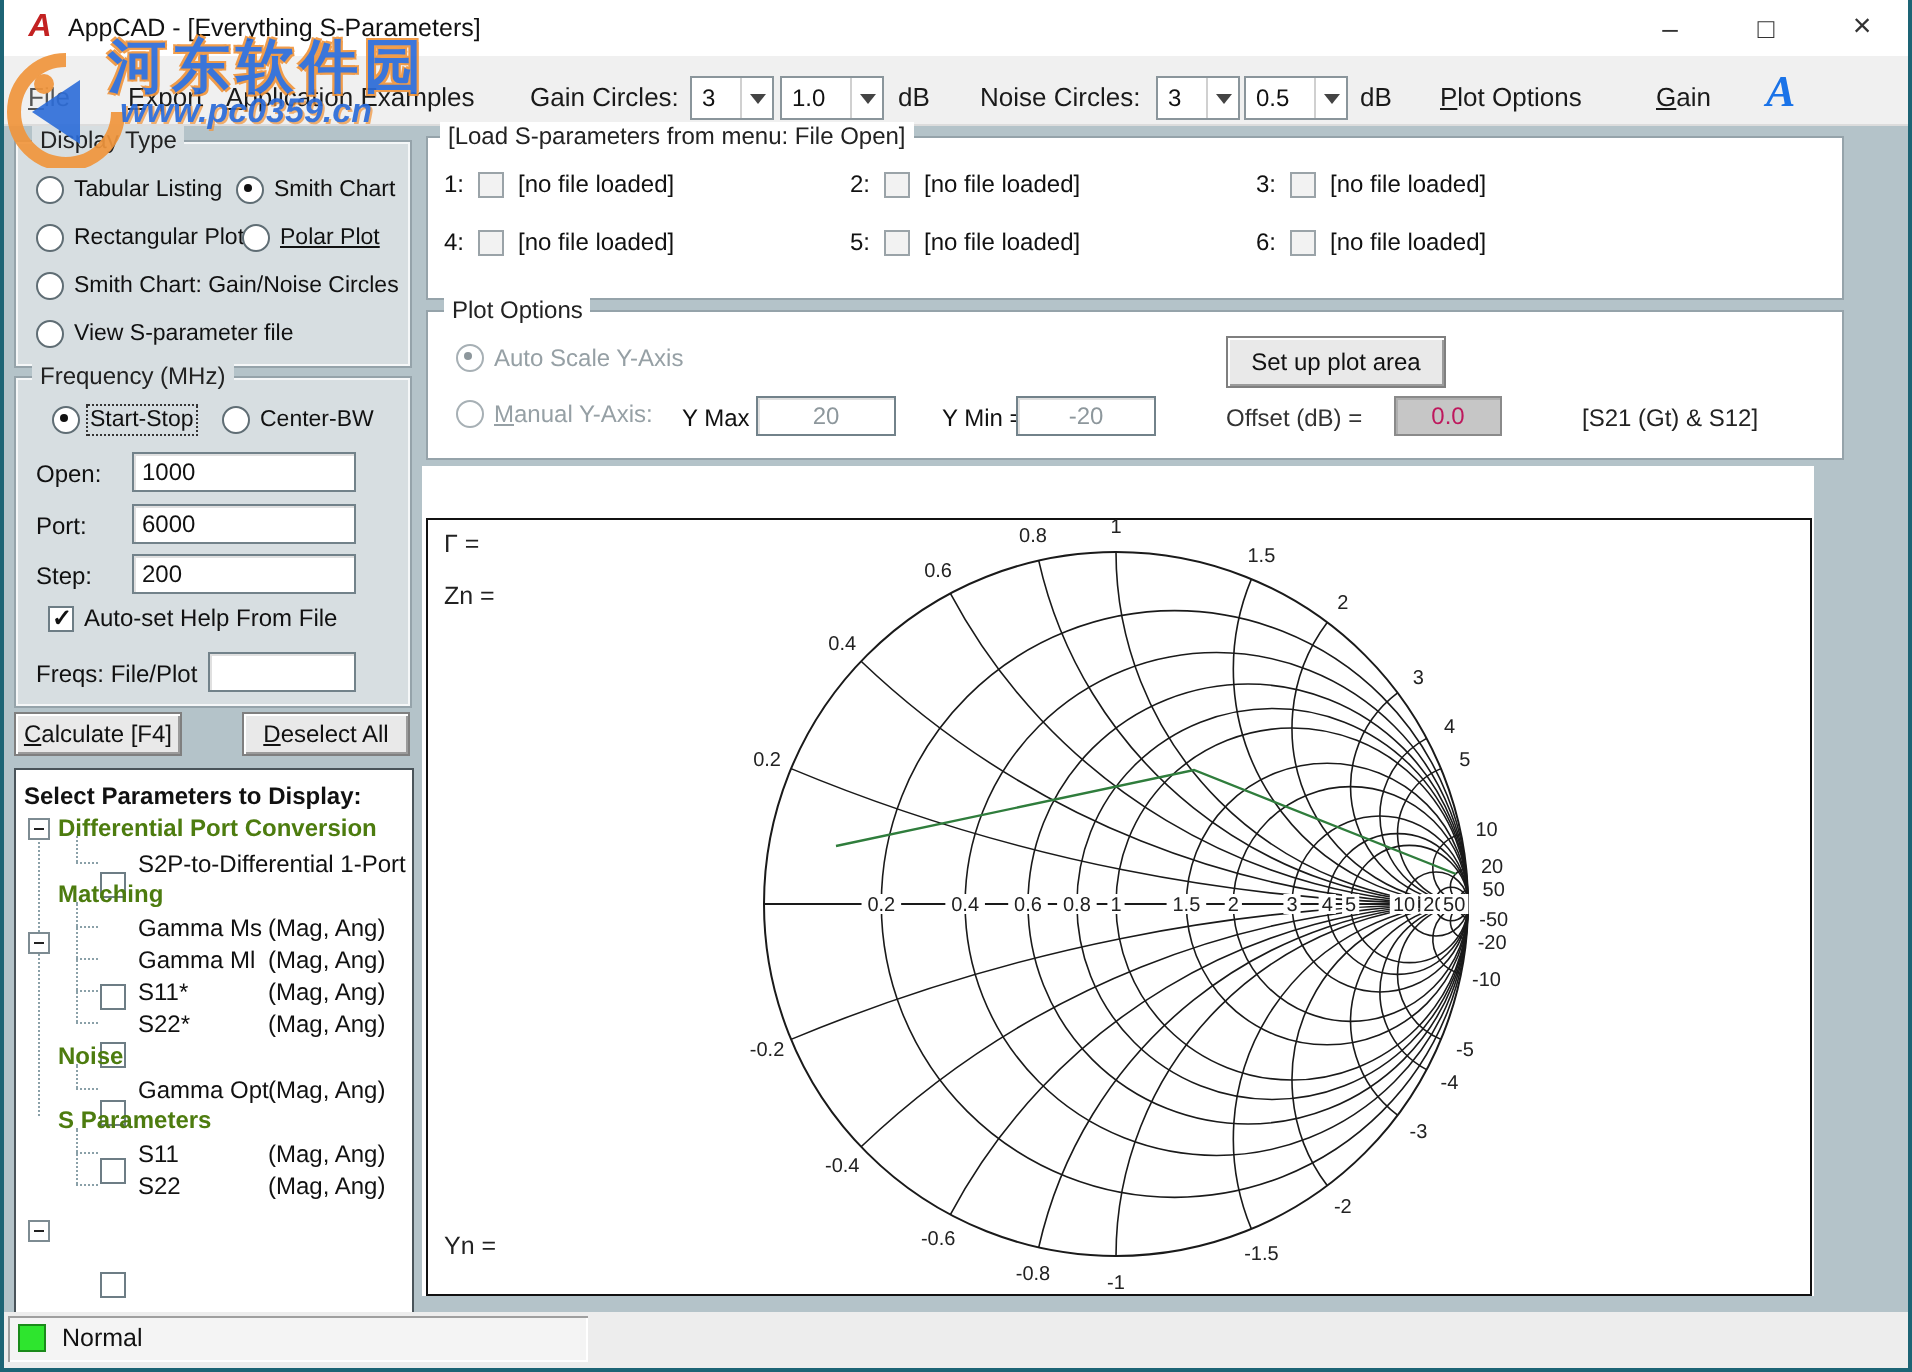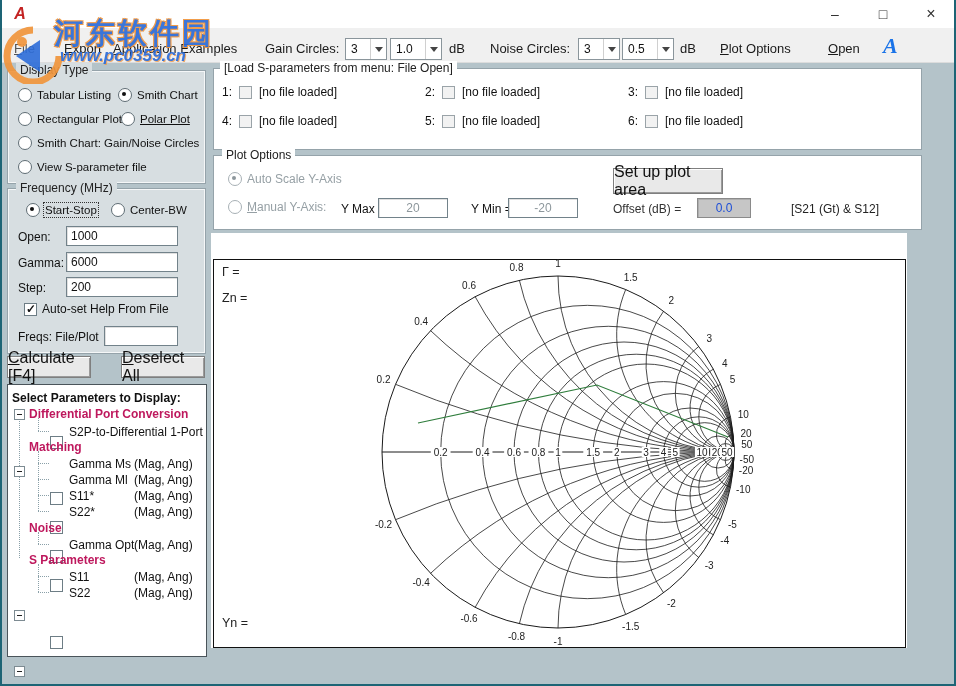--- a/index.html
+++ b/index.html
@@ -37,30 +37,30 @@
   .radio.disabled.checked::after{background:#8d979c;}
   .dim{color:#96a0a5;}
   .focusbox{outline:1px dotted #333;outline-offset:1px;}
   .check{width:13px;height:13px;background:#fff;border:1px solid #6d7d85;flex:0 0 auto;position:relative;box-sizing:border-box;}
   .check.graybg{background:#f2f2f2;border-color:#9aa3a8;}
   .check.checked::after{content:"✓";position:absolute;left:1px;top:-2px;font-size:12px;font-weight:bold;color:#111;}
   .field{background:#fff;border:1px solid #72828a;box-shadow:inset 1px 1px 0 rgba(0,0,0,.12);
          font-size:12px;color:#111;padding:0 4px;line-height:18px;box-sizing:border-box;}
   .field.center{text-align:center;}
   .field.dimtext{color:#8d979c;}
-  .field.disabled{background:#c6c6c6;color:#1d4ed8;border-color:#8a8a8a;}
+  .field.disabled{background:#c6c6c6;color:#be185d;border-color:#8a8a8a;}
   .btn{background:#e9e9e9;border:1px solid #7f7f7f;box-shadow:inset 1px 1px 0 #ffffff,inset -1px -1px 0 #9b9b9b;
-       font-size:16px;color:#111;display:flex;align-items:center;justify-content:center;cursor:default;box-sizing:border-box;}
+       font-size:12px;color:#111;display:flex;align-items:center;justify-content:center;cursor:default;box-sizing:border-box;}
   .btn span{display:inline-block;}
   .btn .accel::first-letter{text-decoration:underline;}
   .lbl{font-size:12px;color:#111;white-space:nowrap;}
   
   .treepanel{background:#fff;border:1px solid #4a545a;}
   .treetitle{font-size:12px;font-weight:bold;color:#111;white-space:nowrap;}
-  .theader{font-size:12px;font-weight:bold;color:#be185d;white-space:nowrap;}
+  .theader{font-size:12px;font-weight:bold;color:#4d7c0f;white-space:nowrap;}
   .titem{font-size:12px;color:#111;white-space:nowrap;}
   .minusbox{width:9px;height:9px;border:1px solid #7d8b92;background:#fff;position:relative;box-sizing:content-box;}
   .minusbox::after{content:"";position:absolute;left:2px;top:4px;width:5px;height:1px;background:#222;}
   .dotv{border-left:1px dotted #8aa0a8;width:0;}
   .doth{border-top:1px dotted #8aa0a8;height:0;}
   
   .plotpanel{background:#fff;}
   .plotlabel{font-size:12.5px;color:#222;}
   #smith text{font-family:"Liberation Sans",sans-serif;font-size:10px;fill:#222;}
   
@@ -76,20 +76,21 @@
   .wmurl{font-size:17px;font-weight:bold;font-style:italic;color:#2b6bd8;
          text-shadow:1px 1px 0 rgba(240,149,60,.8);opacity:.92;}
 </style>
 </head>
 <body>
 
 <div id="app">
 
   <div class="abs titlebar">
     <div class="abs appicon">A</div>
+    <div class="abs apptitle txt">AppCAD - [Everything S-Parameters]</div>
     <div class="abs wbtn" style="left:810px;">–</div>
     <div class="abs wbtn" style="left:858px;">□</div>
     <div class="abs wbtn" style="left:906px;font-size:16px;">×</div>
   </div>
 
   <div class="abs menubar"></div>
   <div class="abs mitem accel" style="left:14px;top:41px;color:#555;">File</div>
   <div class="abs mitem accel" style="left:64px;top:41px;">Export</div>
   <div class="abs mitem accel" style="left:113px;top:41px;">Application Examples</div>
 
@@ -117,21 +118,21 @@
   </div>
   <div class="abs combo" style="left:622px;width:50px;">
     <span class="val">0.5</span>
     <span class="arrowbox">
         <span class="arrow"></span>
       </span>
   </div>
   <div class="abs mitem" style="left:680px;top:41px;">dB</div>
 
   <div class="abs mitem accel" style="left:720px;top:41px;">Plot Options</div>
-  <div class="abs mitem accel" style="left:828px;top:41px;">Open</div>
+  <div class="abs mitem accel" style="left:828px;top:41px;">Gain</div>
   <div class="abs alogo" style="left:883px;">A</div>
 
   <div class="abs wm" style="left:0;top:12px;width:230px;height:60px;">
     <svg class="abs" style="left:2px;top:14px;" width="62" height="58" viewBox="0 0 62 58">
       <path d="M31 4 A 26 26 0 1 0 57 30" fill="none" stroke="#f0953c" stroke-width="7" opacity="0.92"></path>
       <path d="M14 30 L38 14 L38 46 Z" fill="#2b6bd8" opacity="0.9"></path>
       <circle cx="20" cy="16" r="5" fill="#f0953c" opacity="0.92"></circle>
     </svg>
     <div class="abs wmtext txt" style="left:54px;top:2px;">河东软件园</div>
     <div class="abs wmurl txt" style="left:60px;top:34px;">www.pc0359.cn</div>
@@ -170,21 +171,21 @@
     <div class="abs radio-row" style="left:18px;top:14px;">
       <span class="radio checked"></span>
       <span class="focusbox">Start-Stop</span>
     </div>
     <div class="abs radio-row" style="left:103px;top:14px;">
       <span class="radio"></span>
       <span>Center-BW</span>
     </div>
     <div class="abs lbl" style="left:10px;top:41px;">Open:</div>
     <div class="abs field" style="left:58px;top:37px;width:112px;height:20px;">1000</div>
-    <div class="abs lbl" style="left:10px;top:67px;">Gamma:</div>
+    <div class="abs lbl" style="left:10px;top:67px;">Port:</div>
     <div class="abs field" style="left:58px;top:63px;width:112px;height:20px;">6000</div>
     <div class="abs lbl" style="left:10px;top:92px;">Step:</div>
     <div class="abs field" style="left:58px;top:88px;width:112px;height:20px;">200</div>
     <div class="abs radio-row" style="left:16px;top:113px;">
       <span class="check checked"></span>
       <span style="font-size:12px;">Auto-set Help From File</span>
     </div>
     <div class="abs lbl" style="left:10px;top:141px;">Freqs: File/Plot</div>
     <div class="abs field" style="left:96px;top:137px;width:74px;height:20px;"></div>
   </div>
@@ -400,14 +401,20 @@
         <text x="535.8488604558177" y="230.05697720911635" text-anchor="middle">-50</text>
         <rect x="508.9980392156863" y="214" width="14.2" height="10" fill="#fff"></rect>
         <text x="516.0980392156863" y="222.5" text-anchor="middle">50</text>
         <polyline points="207,190 386,152 517,204" fill="none" stroke="#2f7d3c" stroke-width="1.2"></polyline>
       </svg>
     <div class="abs plotlabel" style="left:11px;top:32px;">Γ =</div>
     <div class="abs plotlabel" style="left:11px;top:58px;">Zn =</div>
     <div class="abs plotlabel" style="left:11px;top:383px;">Yn =</div>
   </div>
 
+  <div class="abs statusbar">
+    <div class="abs statuspanel">
+      <div class="abs statusdot"></div>
+      <div class="abs statustext">Normal</div>
+    </div>
+  </div>
 
 </div>
 
 </body></html>

